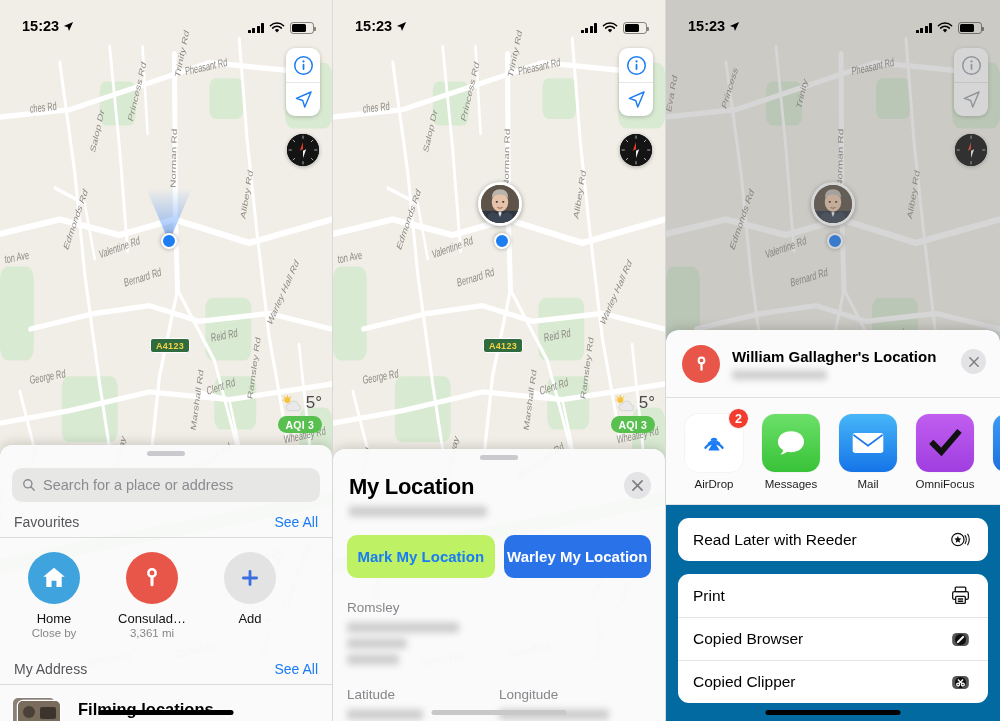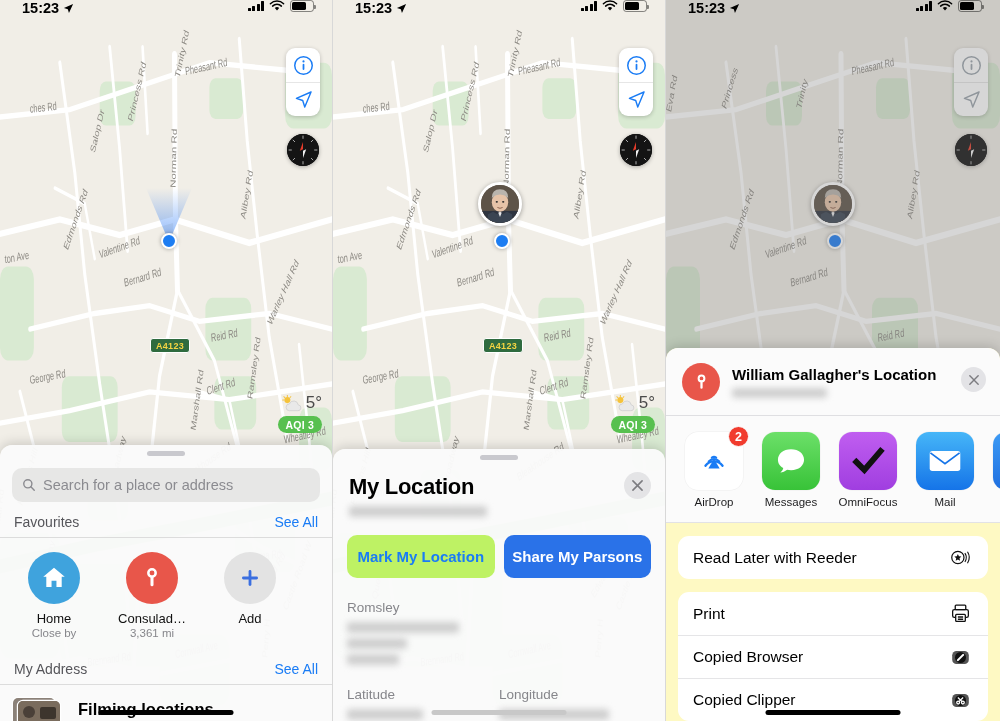--- a/index.html
+++ b/index.html
@@ -12,21 +12,21 @@
   .screen {
     position: relative; width: 333px; height: 721px;
     overflow: hidden; background: #f2efe9;
     border-right: 1px solid #d8d8d8;
   }
   .screen:last-child { width: 334px; border-right: none; }
 
   
   .statusbar {
     position: absolute; top: 0; left: 0; right: 0; height: 34px;
-    display: flex; align-items: flex-start; justify-content: space-between;
+    display: flex; align-items: flex-end; justify-content: space-between;
     padding: 0 18px 0 22px; z-index: 40;
     font-size: 14.5px; font-weight: bold; color: #000;
   }
   .sb-left { display: flex; align-items: center; gap: 4px; }
   .sb-right { display: flex; align-items: center; gap: 5px; }
   .loc-arrow { display: inline-block; width: 11px; height: 11px; }
   .sig { display: flex; align-items: flex-end; gap: 1.5px; height: 10px; }
   .sig i { display: block; width: 3px; background: #000; border-radius: 0.5px; }
   .sig i:nth-child(1){height:3.5px}.sig i:nth-child(2){height:5.5px}
   .sig i:nth-child(3){height:7.5px}.sig i:nth-child(4){height:10px}
@@ -160,22 +160,22 @@
     display: flex; align-items: center; justify-content: center;
   }
   .btn-sec { background: #bef264; color: #1a7cf5; }
   .btn-pri { background: #2a72e8; color: #fff; }
   .fl { padding: 22px 14px 0; }
   .fl-label { font-size: 13.5px; color: #86868b; margin-bottom: 7px; }
   .coord-row { display: flex; padding: 22px 14px 0; }
   .coord-col { flex: 1; }
 
   
-  .sheet-right { top: 348px; bottom: 0; border-radius: 12px 12px 0 0;
-    background: #fef9c3; }
+  .sheet-right { top: 330px; bottom: 0; border-radius: 12px 12px 0 0;
+    background: #0369a1; }
   .sh-head {
     display: flex; align-items: center; gap: 12px;
     padding: 15px 14px 14px 16px; background: #fbfbfb;
     border-radius: 12px 12px 0 0; border-bottom: .5px solid #dfdfe2;
     position: relative;
   }
   .sh-pin {
     width: 38px; height: 38px; border-radius: 50%; background: #e8564a; flex: none;
     display: flex; align-items: center; justify-content: center;
   }
@@ -615,21 +615,21 @@
         <div class="redact" style="width:138px;height:11px;margin-top:6px;"></div>
         <div class="closebtn">
           <svg width="11" height="11" viewBox="0 0 12 12">
               <line x1="1" y1="1" x2="11" y2="11" stroke="#7c7c80" stroke-width="1.7" stroke-linecap="round"></line>
               <line x1="11" y1="1" x2="1" y2="11" stroke="#7c7c80" stroke-width="1.7" stroke-linecap="round"></line>
             </svg>
         </div>
       </div>
       <div class="ml-btns">
         <div class="btn btn-sec">Mark My Location</div>
-        <div class="btn btn-pri">Share My Parsons</div>
+        <div class="btn btn-pri">Warley My Location</div>
       </div>
       <div class="fl">
         <div class="fl-label">Romsley</div>
         <div class="redact" style="width:112px;height:11px;margin-bottom:5px;"></div>
         <div class="redact" style="width:60px;height:11px;margin-bottom:5px;"></div>
         <div class="redact" style="width:52px;height:11px;"></div>
       </div>
       <div class="coord-row">
         <div class="coord-col">
           <div class="fl-label">Latitude</div>
@@ -800,36 +800,36 @@
         <div class="app">
           <div class="app-ic" style="background:linear-gradient(#6ce069,#38c338);">
             <svg width="36" height="36" viewBox="0 0 40 40">
                 <path d="M20 7 c8.8 0 14.5 5.2 14.5 11.6 0 6.4-5.7 11.6-14.5 11.6 a19 19 0 0 1-4.3-.5 c-2.3 1.7-5 2.8-7.6 3.2 1.8-1.5 3-3.3 3.3-5.2 C7 25.4 5.5 22.2 5.5 18.6 5.5 12.2 11.2 7 20 7Z" fill="#fff"></path>
               </svg>
           </div>
           <div class="app-name">Messages</div>
         </div>
 
         <div class="app">
-          <div class="app-ic" style="background:linear-gradient(#c05ef0,#a03ee0);">
-            <svg width="36" height="36" viewBox="0 0 40 40">
-                <path d="M7 21 L16 30 L34 9" fill="none" stroke="#111" stroke-width="6.5" stroke-linecap="square"></path>
-              </svg>
-          </div>
-          <div class="app-name">OmniFocus</div>
-        </div>
-
-        <div class="app">
           <div class="app-ic" style="background:linear-gradient(#46b6f8,#1574e8);">
             <svg width="36" height="30" viewBox="0 0 40 30">
                 <rect x="3" y="4" width="34" height="22" rx="3" fill="#fff"></rect>
                 <path d="M3.8 6 L20 18 L36.2 6" fill="none" stroke="#1574e8" stroke-width="1.9"></path>
               </svg>
           </div>
           <div class="app-name">Mail</div>
+        </div>
+
+        <div class="app">
+          <div class="app-ic" style="background:linear-gradient(#c05ef0,#a03ee0);">
+            <svg width="36" height="36" viewBox="0 0 40 40">
+                <path d="M7 21 L16 30 L34 9" fill="none" stroke="#111" stroke-width="6.5" stroke-linecap="square"></path>
+              </svg>
+          </div>
+          <div class="app-name">OmniFocus</div>
         </div>
 
         <div class="app">
           <div class="app-ic" style="background:linear-gradient(#3d9bf5,#1f6fe0);"></div>
           <div class="app-name">Fa</div>
         </div>
       </div>
 
       <div class="group">
         <div class="arow">

